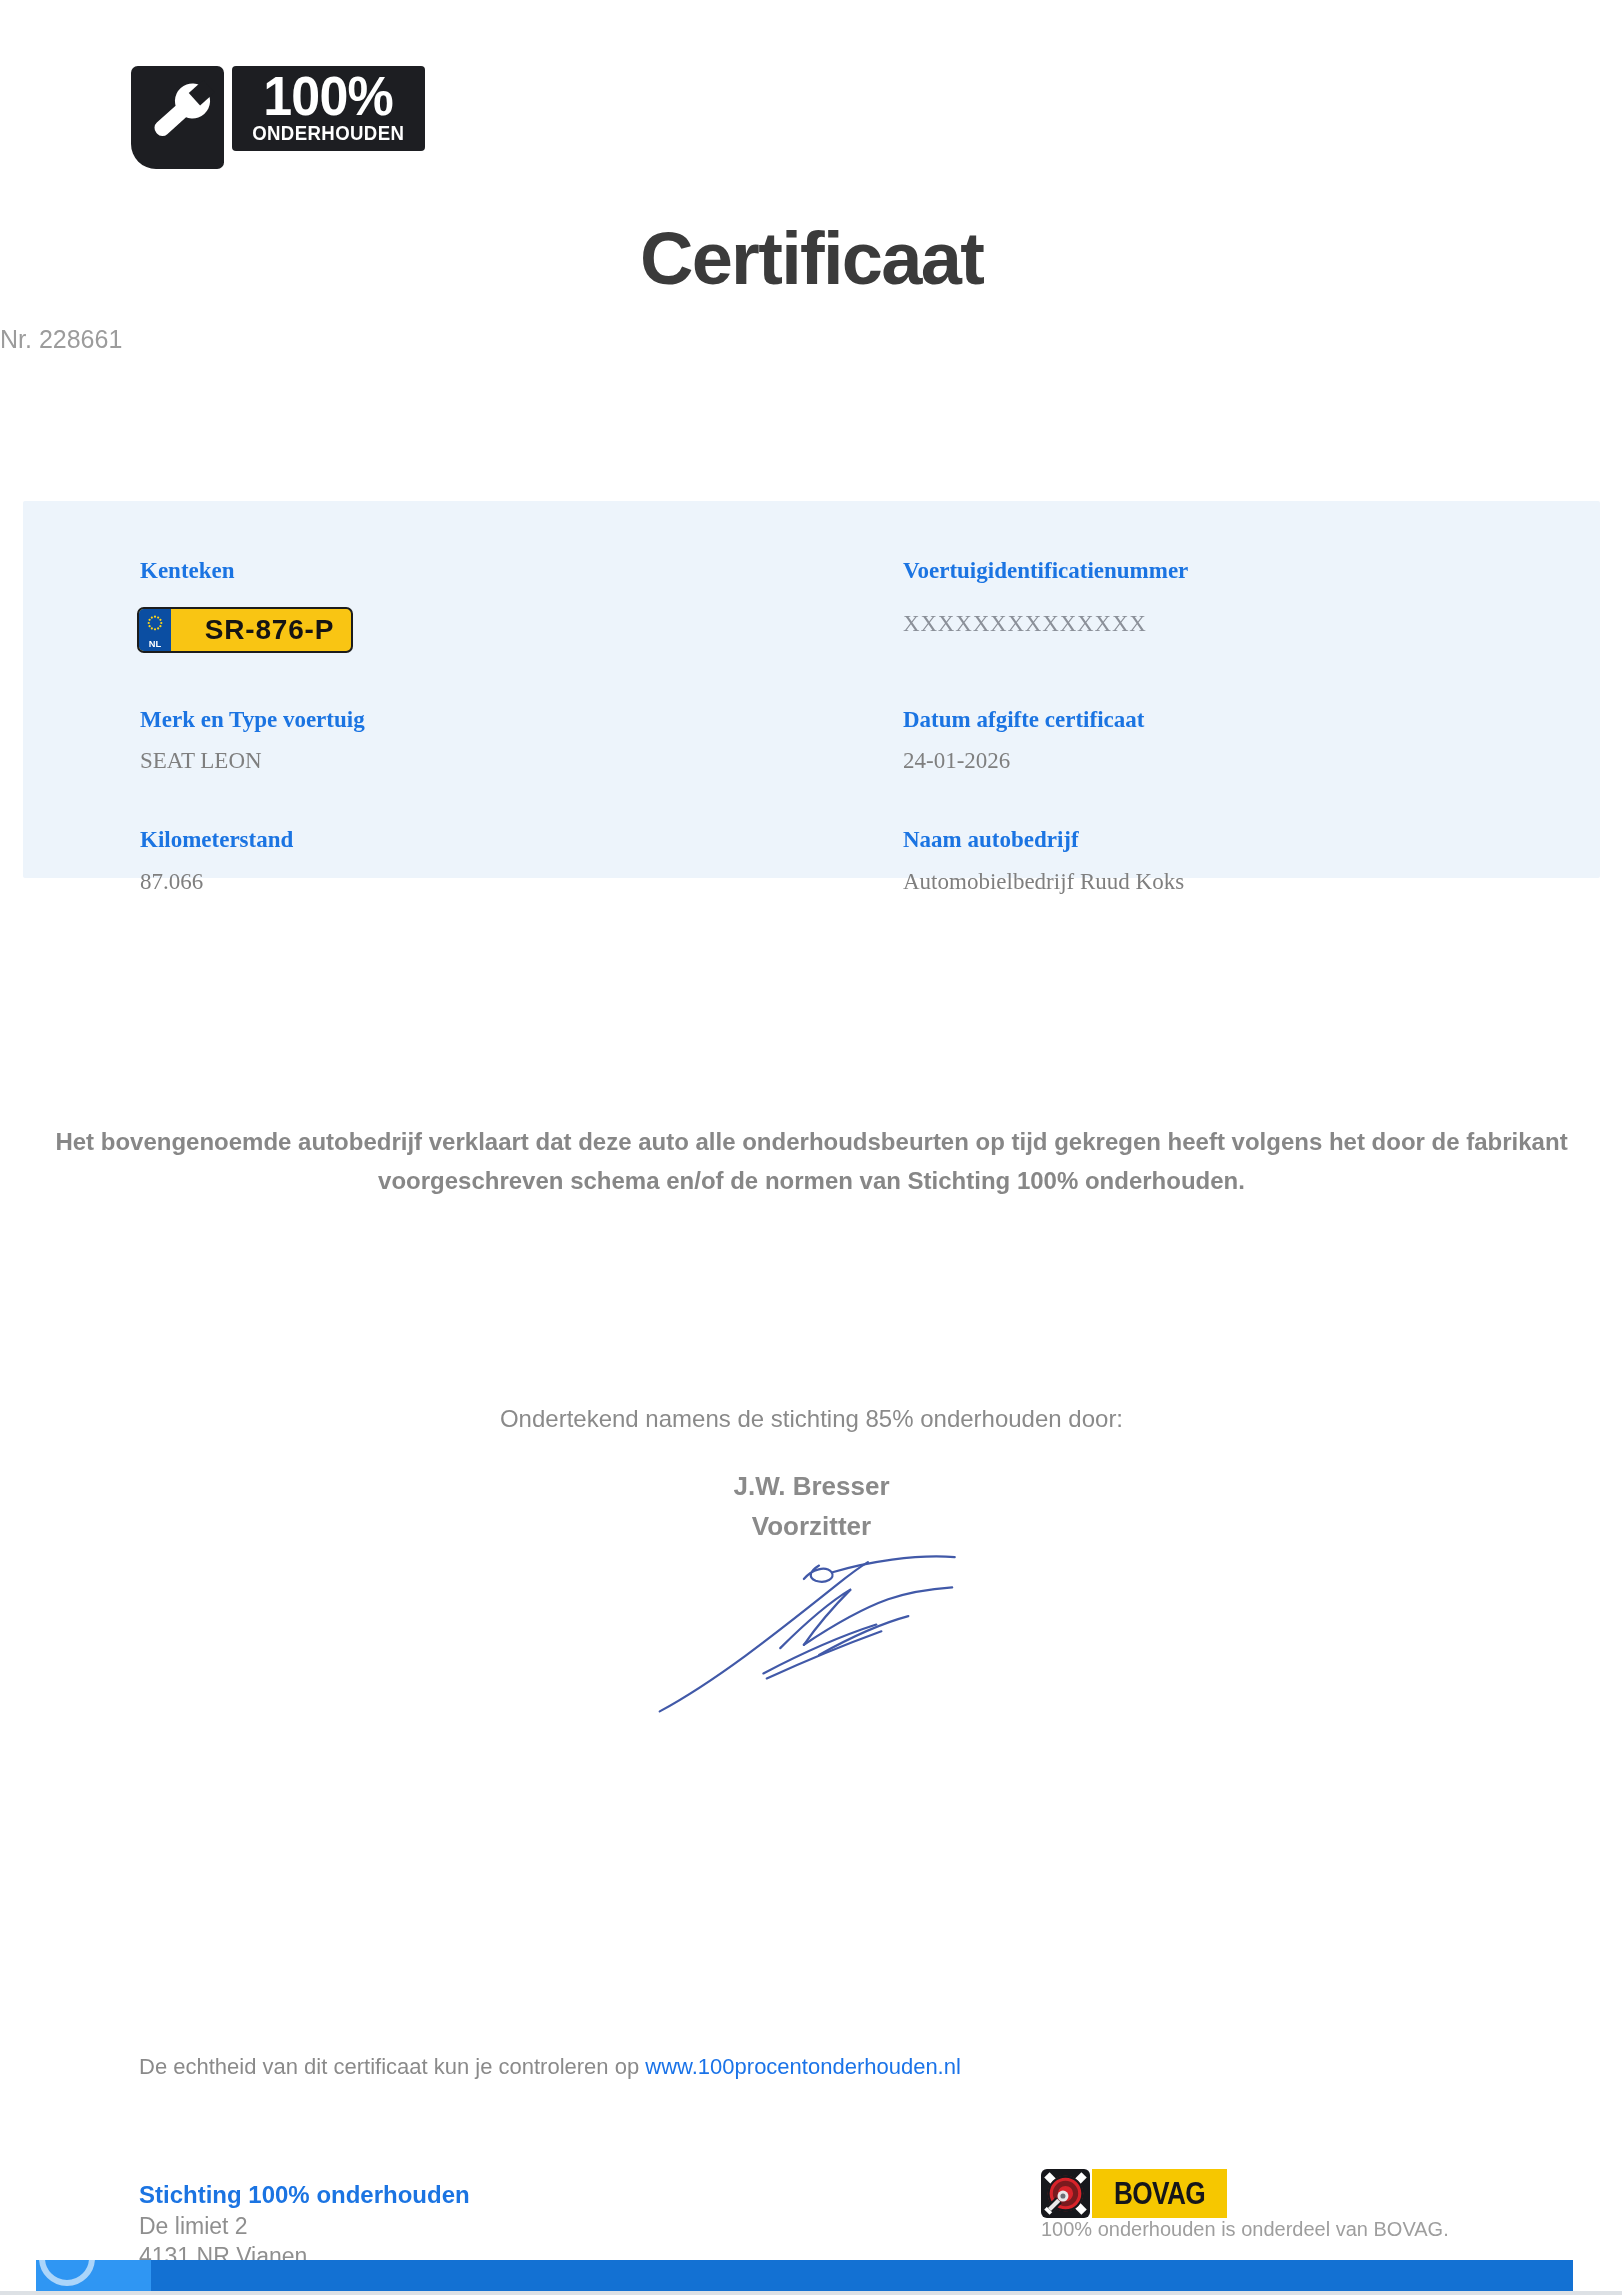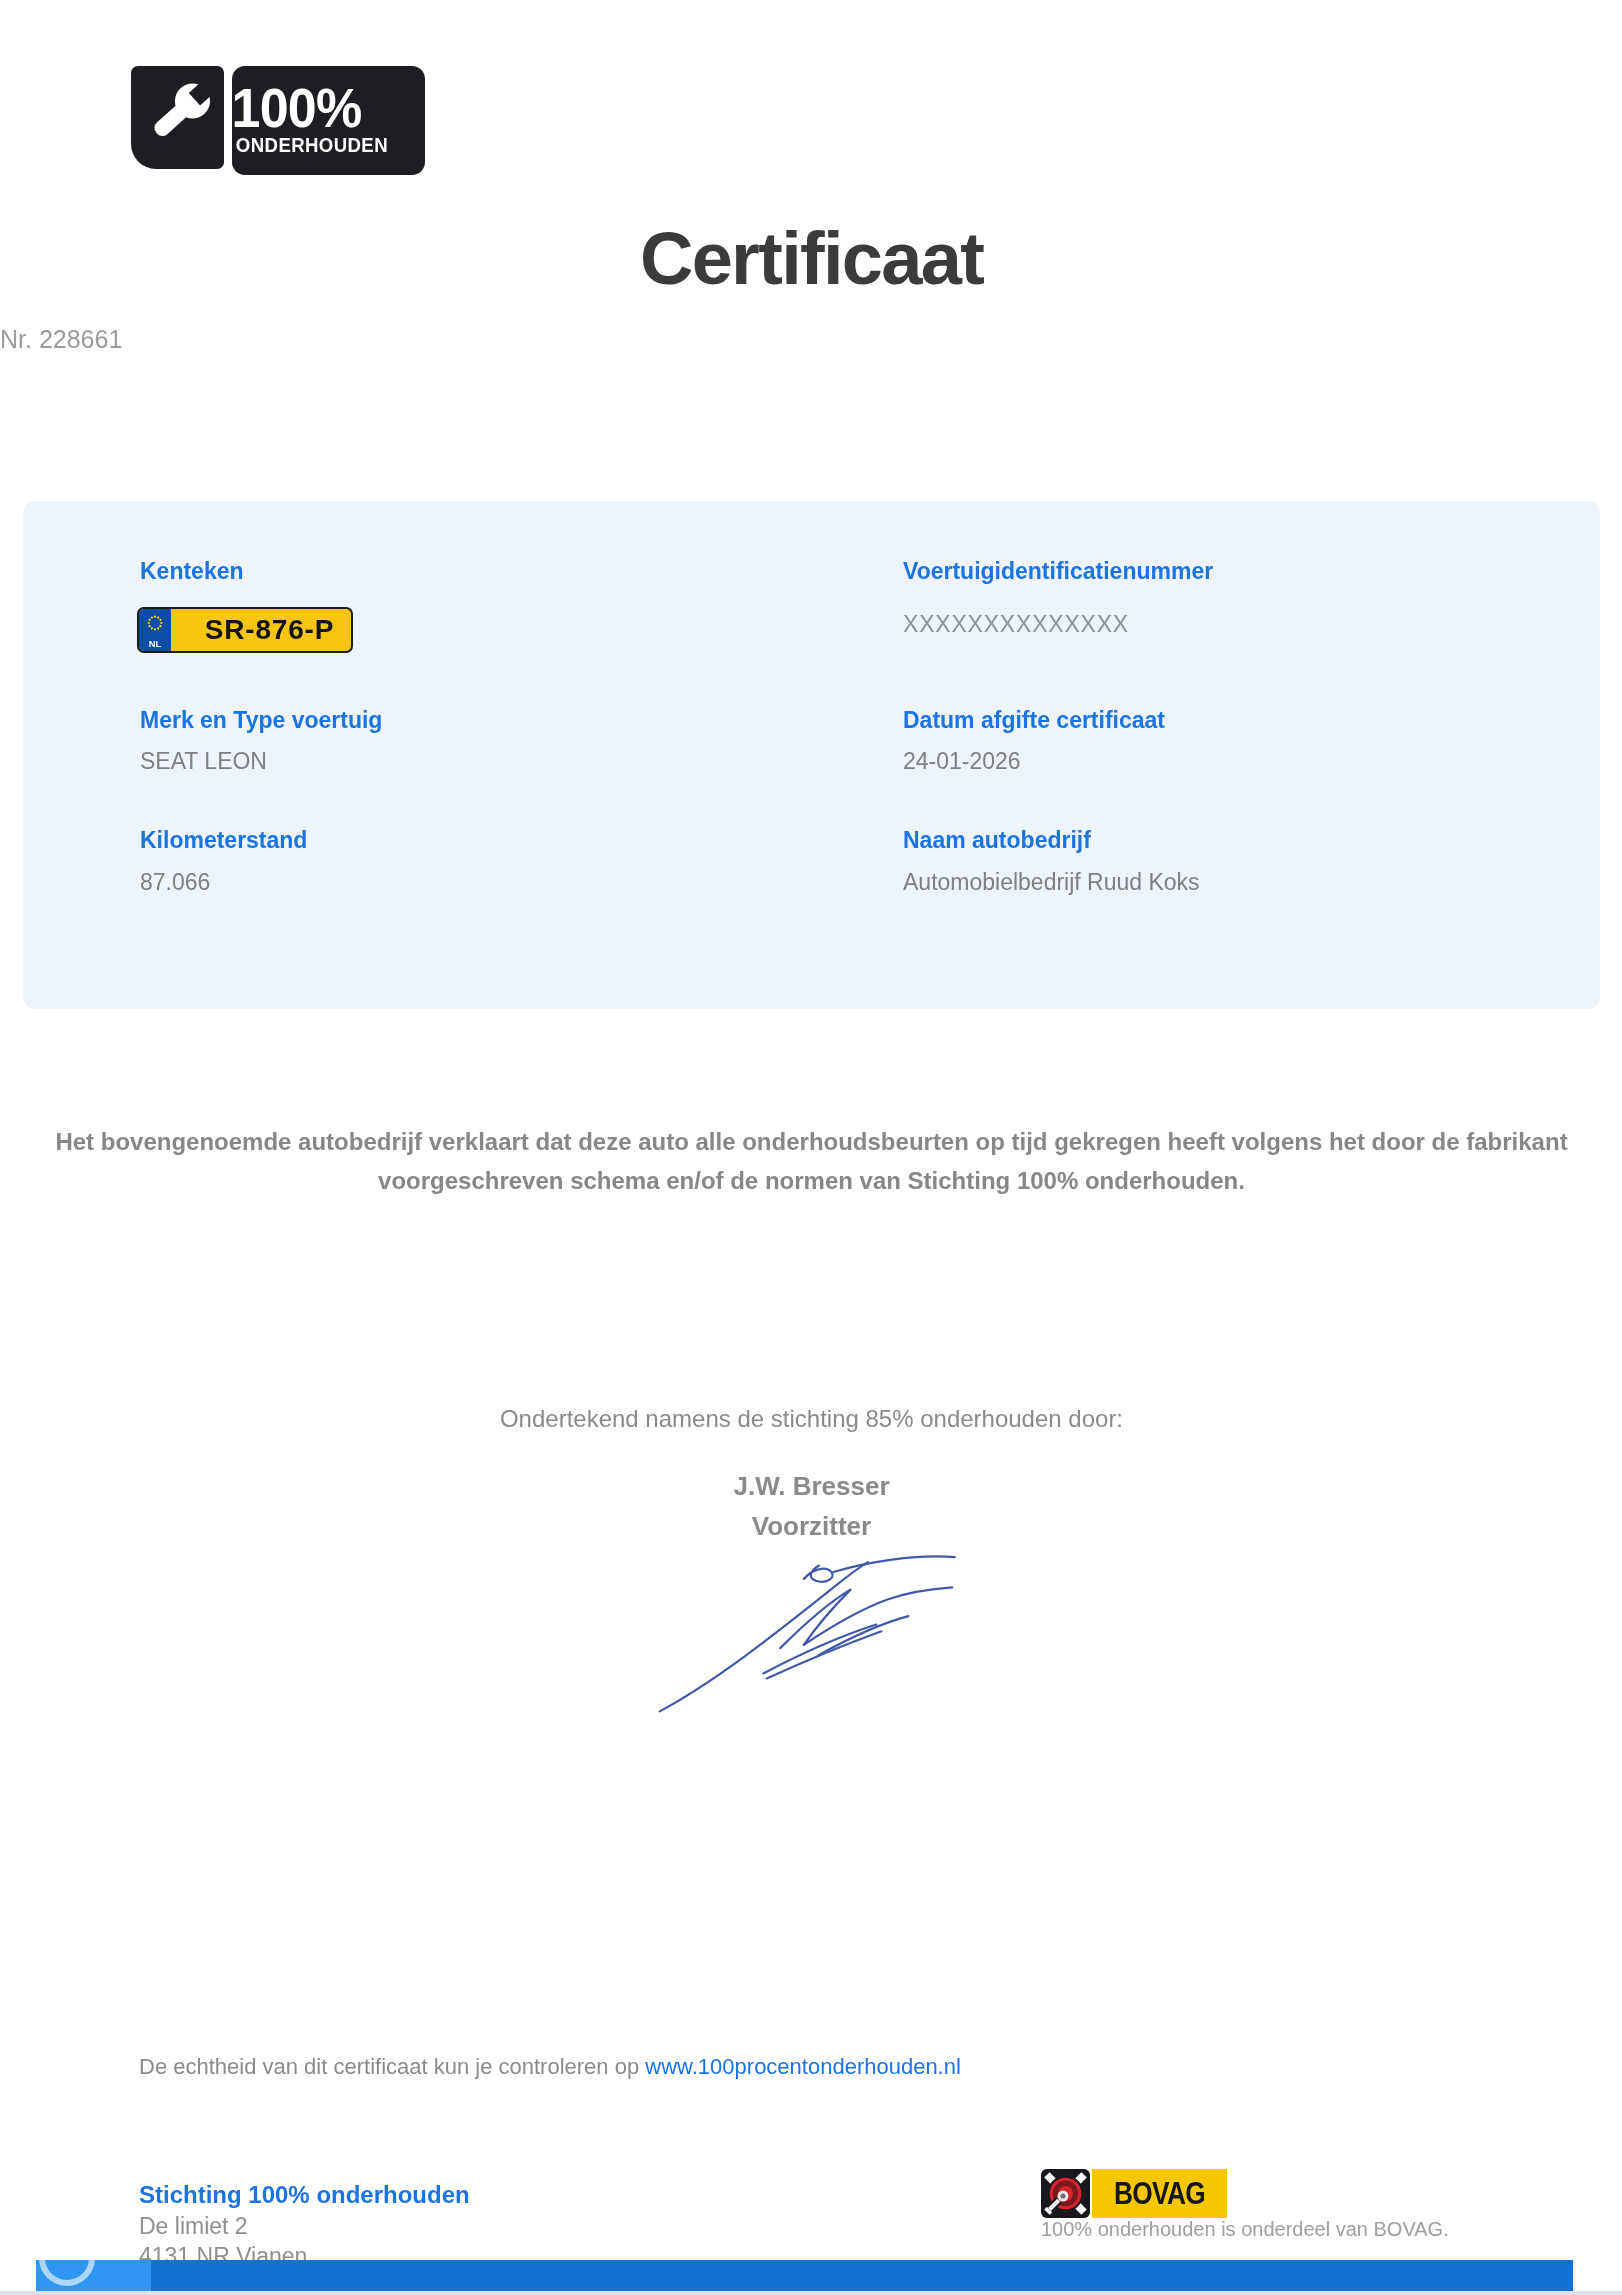--- a/index.html
+++ b/index.html
@@ -11,39 +11,39 @@
     font-family:"Liberation Sans","DejaVu Sans",sans-serif;
   }
   
   .logo{position:absolute;left:131px;top:66px;display:flex;gap:7.6px;}
   .logo-wrench-box{
     width:93px;height:103px;background:#1d1e22;
     border-radius:6.8px 6.8px 6.8px 25px;
     display:flex;align-items:center;justify-content:center;
   }
   .logo-text-box{
-    width:193px;height:109px;background:#1d1e22;border-radius:13px;
-    display:flex;flex-direction:column;justify-content:center;
+    width:193px;height:85px;background:#1d1e22;border-radius:4px;
+    display:flex;flex-direction:column;align-items:center;justify-content:center;
     color:#fff;
   }
   .logo-100{font-size:52px;font-weight:700;letter-spacing:-0.8px;line-height:49px;transform:scaleY(1.05);}
   .logo-word{font-size:19.4px;font-weight:700;letter-spacing:0.4px;margin-top:1.7px;transform:scaleX(.96);}
   
   .title{
     position:absolute;left:0;top:216px;width:100%;text-align:center;
     font-size:74px;font-weight:700;color:#3b3b3b;letter-spacing:-1.7px;
   }
   .cert-nr{
     position:absolute;left:0;top:325px;width:100%;text-align:left;
     font-size:25px;color:#9c9c9c;
   }
   
   .panel{
-    position:absolute;left:23px;top:501px;width:1577px;height:508px;
-    background:#edf4fb;border-radius:12px;
+    position:absolute;left:23px;top:501px;width:1577px;height:377px;
+    background:#edf4fb;border-radius:2px;font-family:Liberation Serif, serif;
   }
   .fld-label{position:absolute;font-size:23px;font-weight:700;color:#1b74e2;white-space:nowrap;}
   .fld-value{position:absolute;font-size:23px;color:#7f7f7f;white-space:nowrap;}
   .vin-value{color:#8b9099;letter-spacing:0.8px;}
   
   .plate{
     position:absolute;left:137px;top:607px;width:216px;height:46px;
     background:#f9c513;border:2.5px solid #1c1c1c;border-radius:6.8px;
     display:flex;align-items:stretch;overflow:hidden;box-sizing:border-box;
   }

